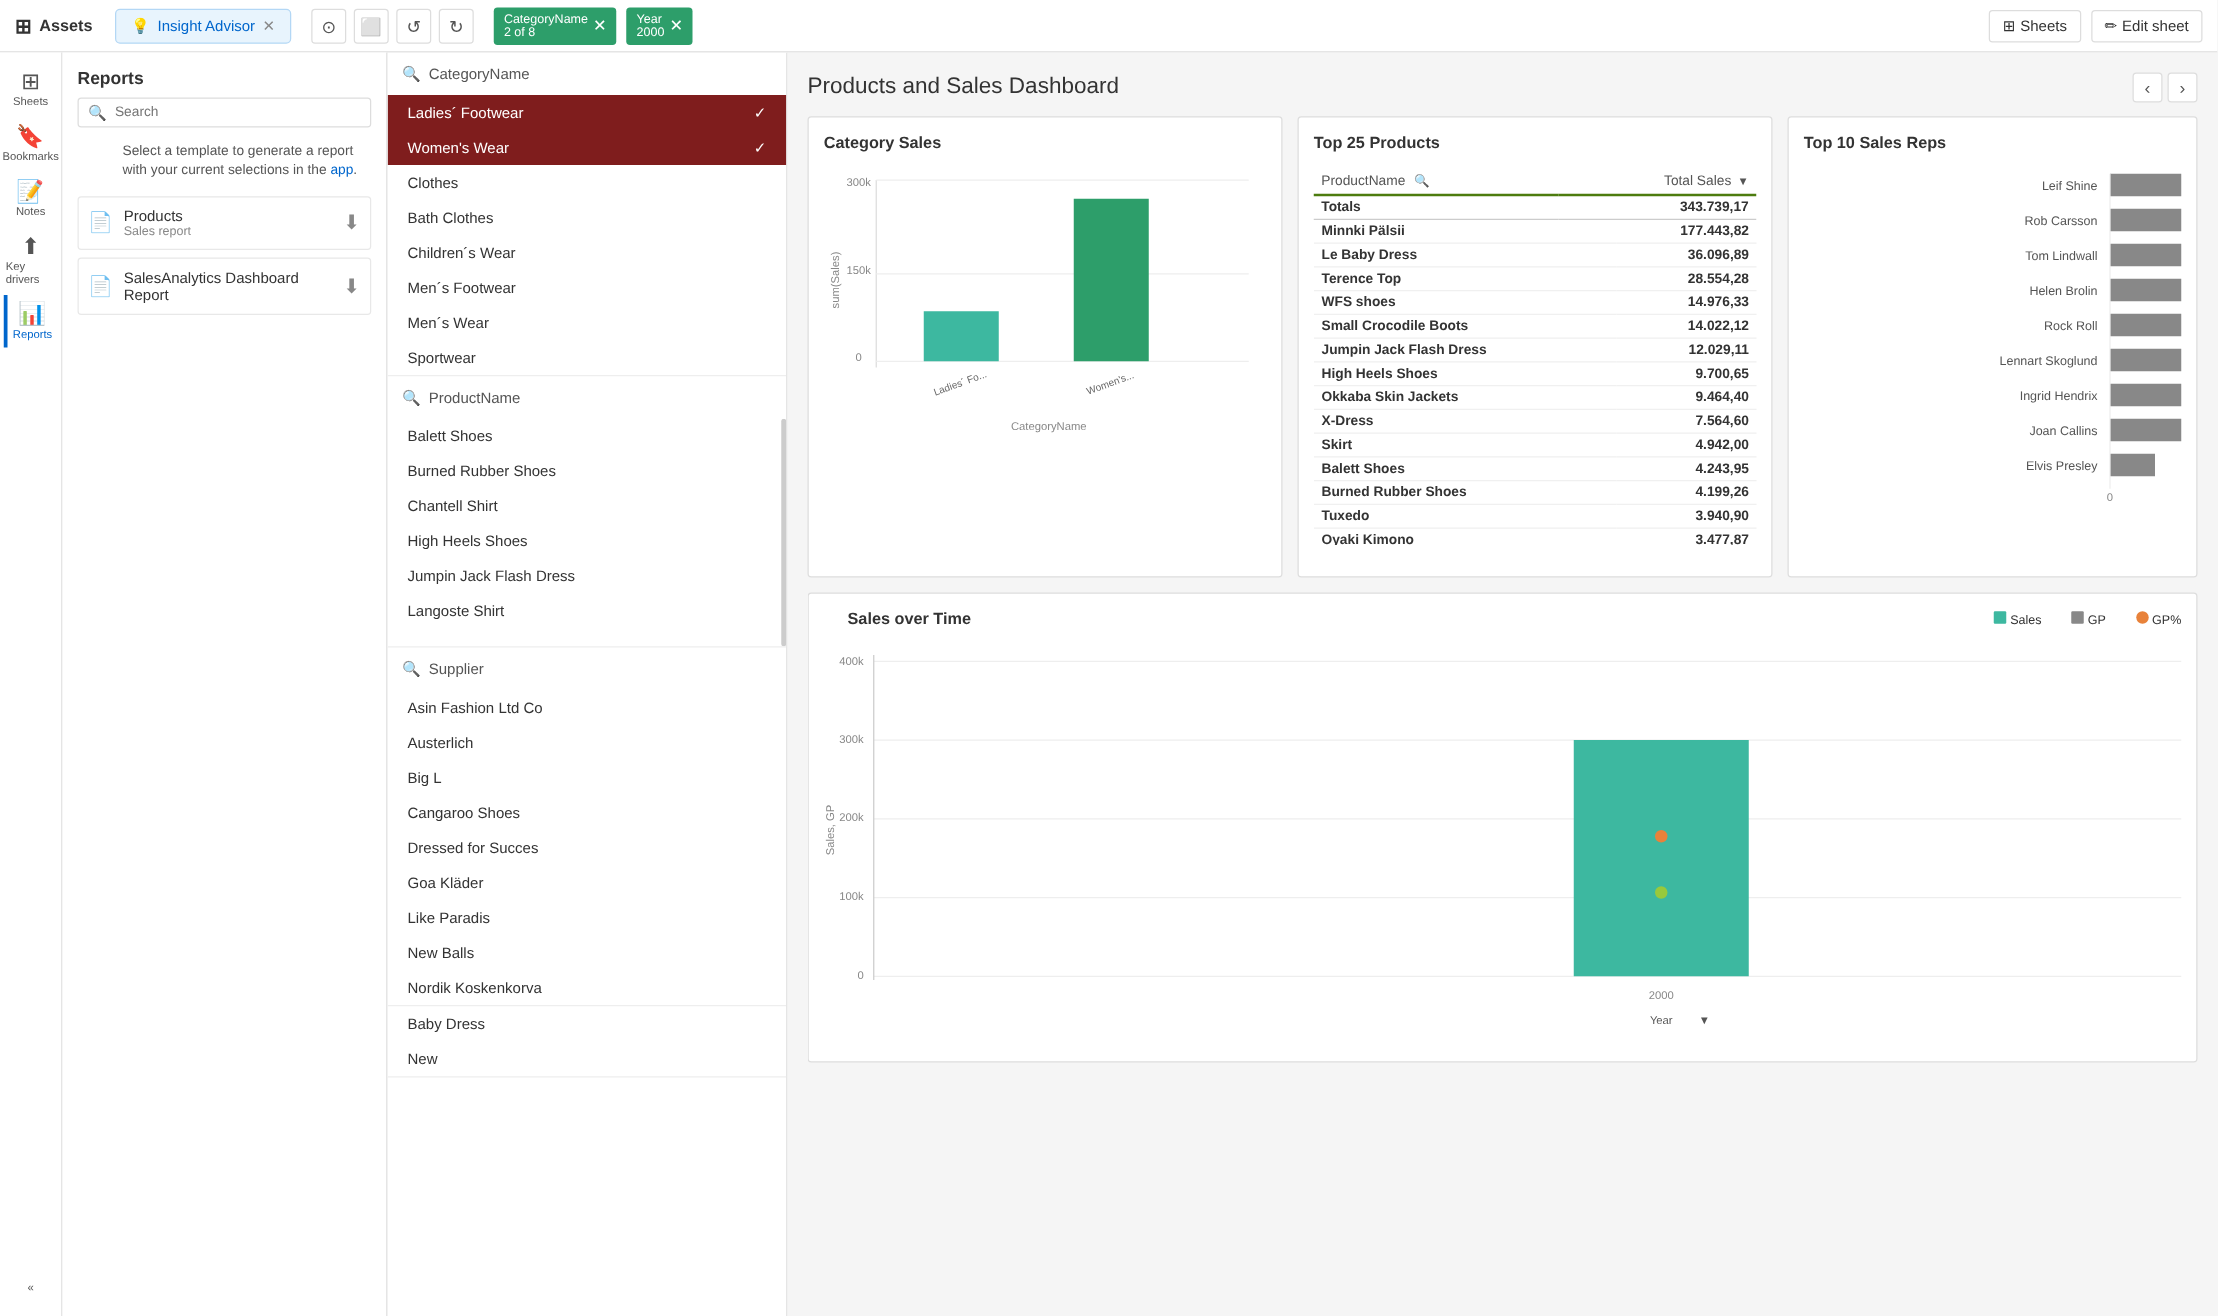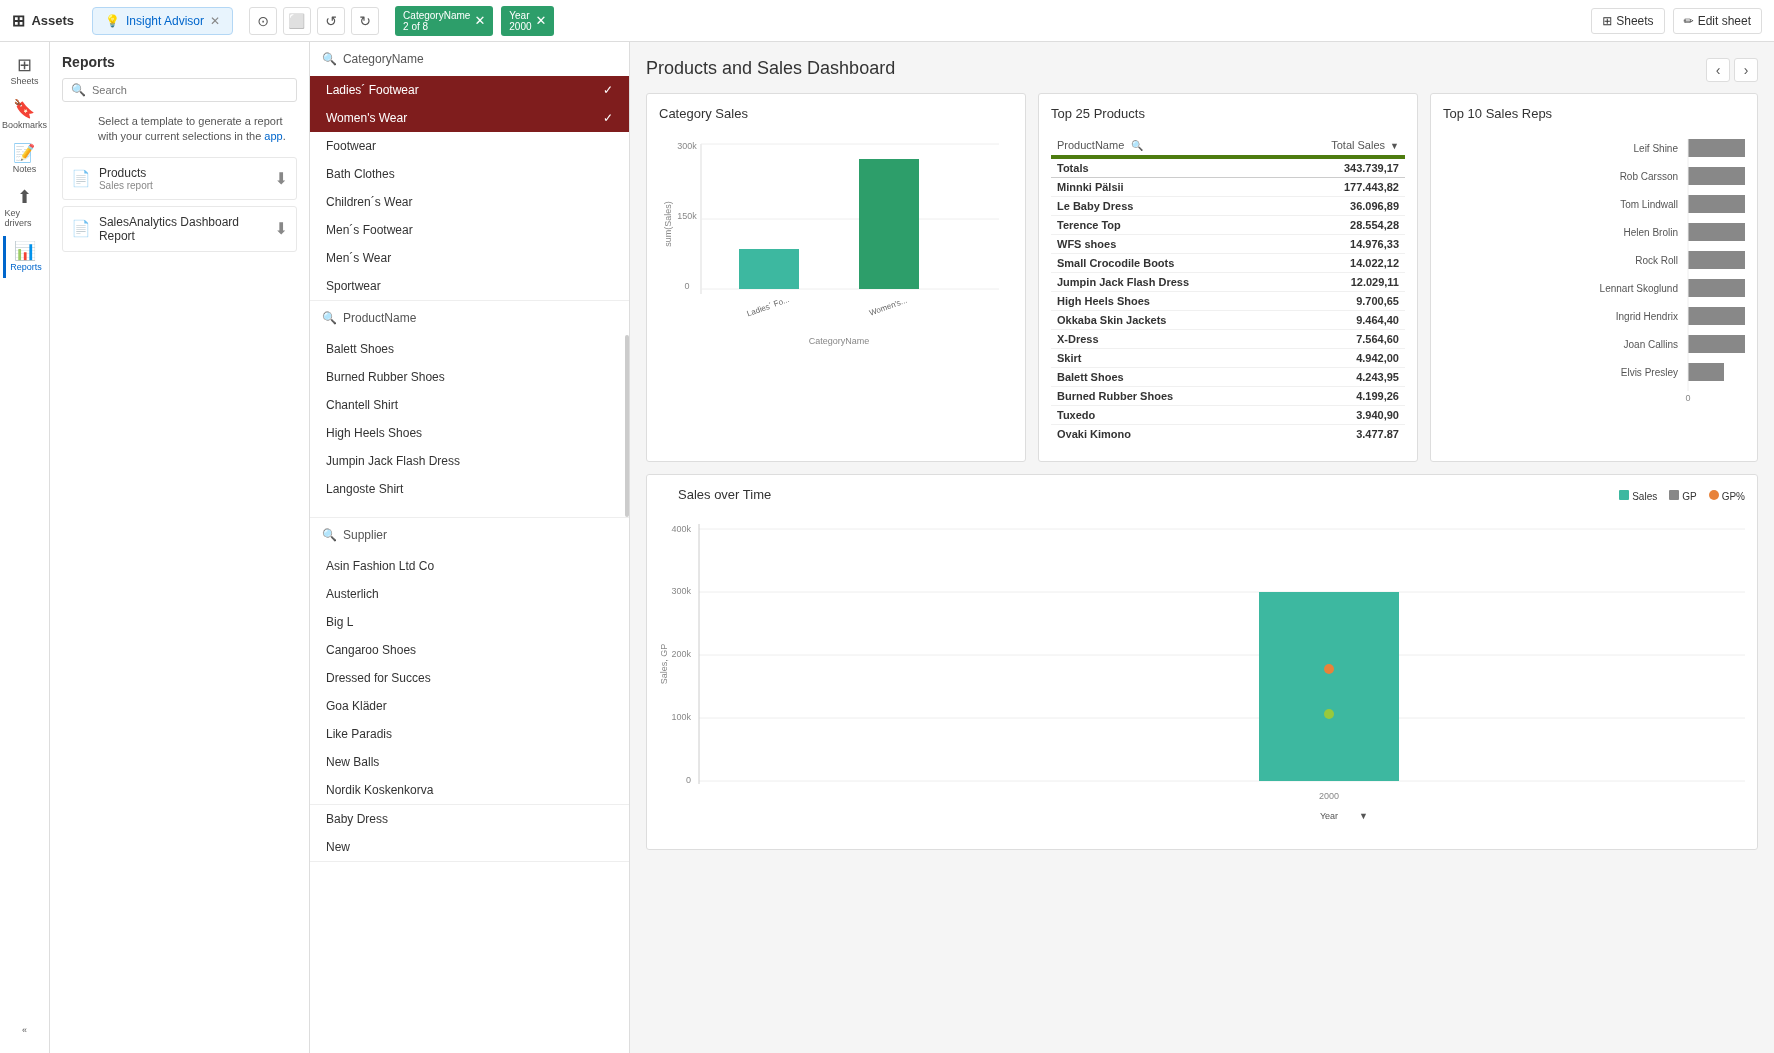--- a/index.html
+++ b/index.html
@@ -54,30 +54,30 @@
     .filter-item.selected { background: #7f1d1d; color: #fff; }
     .filter-item.selected .check { display: inline; }
     .check { font-size: 12px; }
     .filter-scroll-area { max-height: 200px; overflow-y: auto; }
     .filter-scroll-indicator { width: 4px; background: #ccc; border-radius: 2px; }
 
     
     #dashboard { flex: 1; padding: 16px; overflow-y: auto; background: #f5f5f5; }
     #dashboard h1 { font-size: 18px; font-weight: 400; margin-bottom: 14px; color: #333; }
     .chart-card { background: #fff; border: 1px solid #ddd; border-radius: 3px; padding: 12px; }
-    .chart-title { font-size: 13px; font-weight: 400; margin-bottom: 8px; color: #333; }
+    .chart-title { font-size: 13px; font-weight: 700; margin-bottom: 8px; color: #333; }
 
     
     .products-table { width: 100%; border-collapse: collapse; font-size: 11px; }
-    .products-table th { text-align: left; padding: 4px 6px; font-weight: 500; color: #555; border-bottom: 4px solid #4d7c0f; }
+    .products-table th { text-align: left; padding: 4px 6px; font-weight: 500; color: #555; border-bottom: 2px solid #4d7c0f; }
     .products-table th.right { text-align: right; }
     .products-table td { padding: 3px 6px; border-bottom: 1px solid #f0f0f0; }
     .products-table td.right { text-align: right; }
     .products-table .totals-row td { font-weight: 600; border-bottom: 1px solid #ccc; }
-    .sot-legend { display: flex; gap: 12px; font-size: 10px; margin-bottom: 6px; }
+    .sot-legend { display: flex; gap: 24px; font-size: 10px; margin-bottom: 6px; }
     .legend-dot { width: 10px; height: 10px; display: inline-block; border-radius: 1px; margin-right: 3px; }
 
     
     .nav-arrows { display: flex; gap: 4px; position: absolute; top: 16px; right: 16px; }
     .nav-arrow { width: 24px; height: 24px; border: 1px solid #ddd; border-radius: 3px; display: flex; align-items: center; justify-content: center; cursor: pointer; font-size: 14px; color: #555; background: #fff; }
 
     
     ::-webkit-scrollbar { width: 6px; height: 6px; }
     ::-webkit-scrollbar-track { background: #f1f1f1; }
     ::-webkit-scrollbar-thumb { background: #ccc; border-radius: 3px; }
@@ -199,21 +199,21 @@
         <div id="category-list">
           <div class="filter-item selected">
             <span>Ladies´ Footwear</span>
             <span class="check">✓</span>
           </div>
           <div class="filter-item selected">
             <span>Women's Wear</span>
             <span class="check">✓</span>
           </div>
           <div class="filter-item">
-            <span>Footwear</span>
+            <span>Clothes</span>
           </div>
           <div class="filter-item">
             <span>Bath Clothes</span>
           </div>
           <div class="filter-item">
             <span>Children´s Wear</span>
           </div>
           <div class="filter-item">
             <span>Men´s Footwear</span>
           </div>

